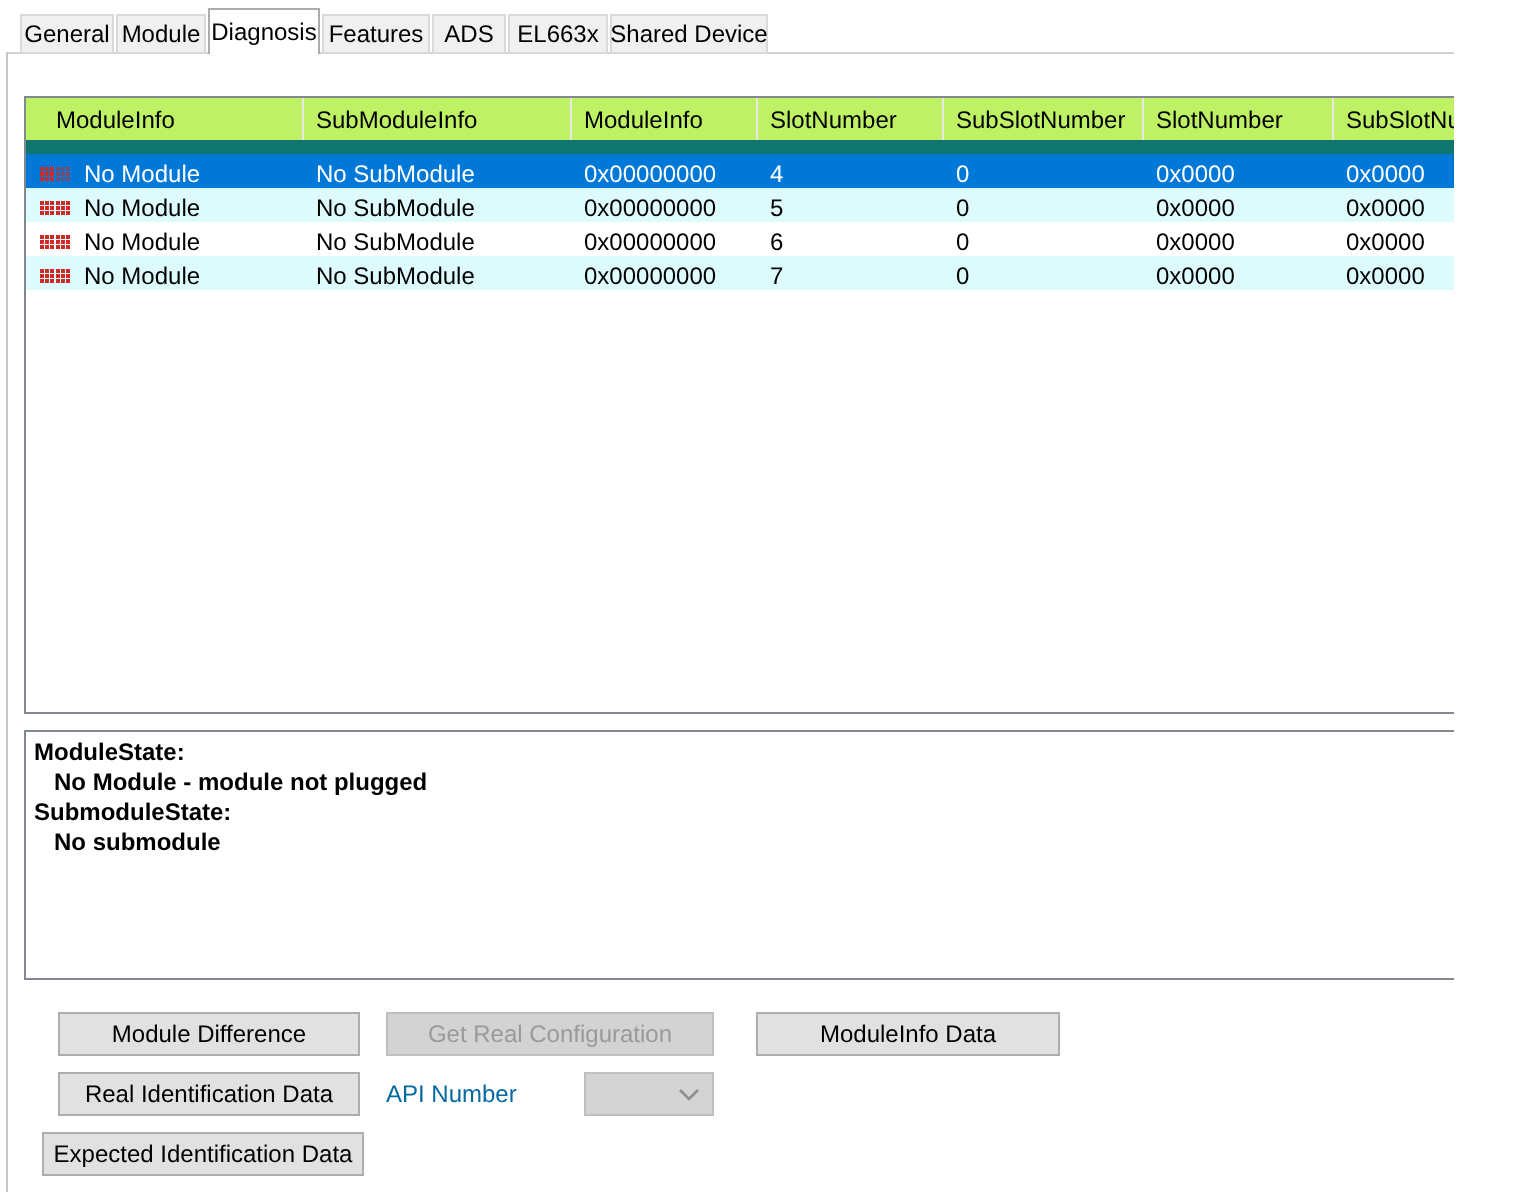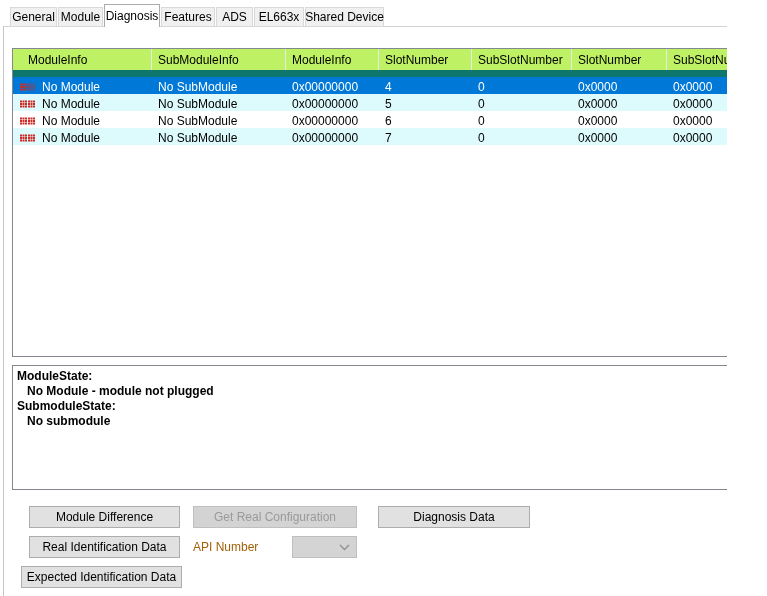--- a/index.html
+++ b/index.html
@@ -32,21 +32,21 @@
                background:#fff;border:1px solid #828790;padding-top:3px;overflow:hidden;}
   .state-line{line-height:15px;padding-left:4px;white-space:pre;font-weight:bold;}
   .state-line.indent{padding-left:14px;}
 
   
   .btn{position:absolute;box-sizing:border-box;height:22px;background:#e1e1e1;border:1px solid #adadad;
        font-family:"Liberation Sans",sans-serif;font-size:12px;color:#000;display:flex;align-items:center;
        justify-content:center;padding:0;cursor:default;}
   .btn:disabled{background:#d3d3d3;border-color:#bfbfbf;color:#9a9a9a;}
 
-  .api-label{position:absolute;left:193px;top:540px;color:#a16207;}
+  .api-label{position:absolute;left:193px;top:540px;color:#0369a1;}
   .combo{position:absolute;left:292px;top:536px;width:65px;height:22px;box-sizing:border-box;
          background:#d4d4d4;border:1px solid #bfbfbf;display:flex;align-items:center;
          justify-content:flex-end;padding-right:6px;}
 </style>
 </head>
 <body>
 
 <div class="page">
 
   <div class="tabline"></div>
@@ -203,21 +203,21 @@
       <div class="state-line">ModuleState:</div>
       <div class="state-line indent">No Module - module not plugged</div>
       <div class="state-line">SubmoduleState:</div>
       <div class="state-line indent">No submodule</div>
     </div>
 
   <button class="btn" style="left:29px;top:506px;width:151px;">Module Difference</button>
 
   <button class="btn" style="left:193px;top:506px;width:164px;" disabled="">Get Real Configuration</button>
 
-  <button class="btn" style="left:378px;top:506px;width:152px;">Diagnosis Data</button>
+  <button class="btn" style="left:378px;top:506px;width:152px;">ModuleInfo Data</button>
 
   <button class="btn" style="left:29px;top:536px;width:151px;">Real Identification Data</button>
 
   <span class="api-label">API Number</span>
 
   <div class="combo">
     <span></span>
     <svg width="11" height="7" viewBox="0 0 11 7">
       <polyline points="1,1 5.5,5.5 10,1" fill="none" stroke="#8f8f8f" stroke-width="1.3"></polyline>
     </svg>

